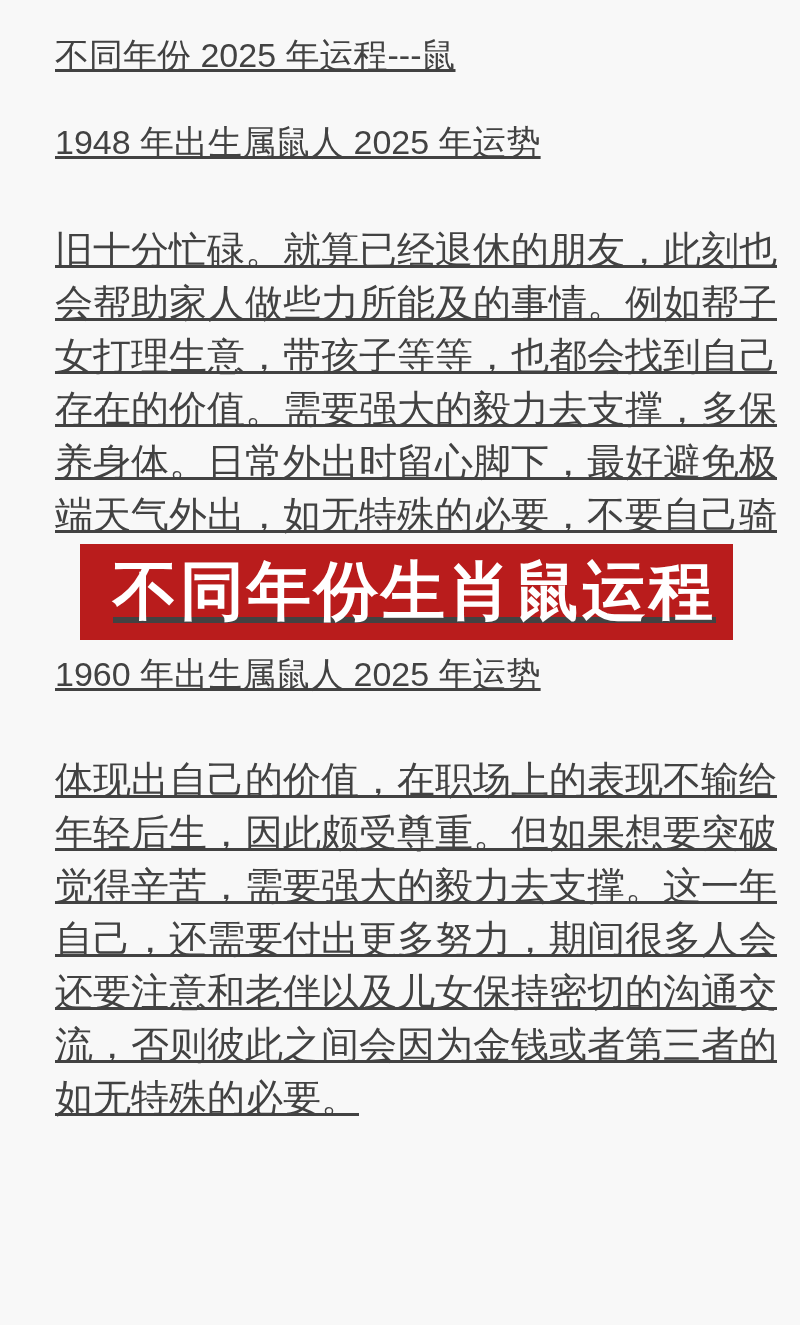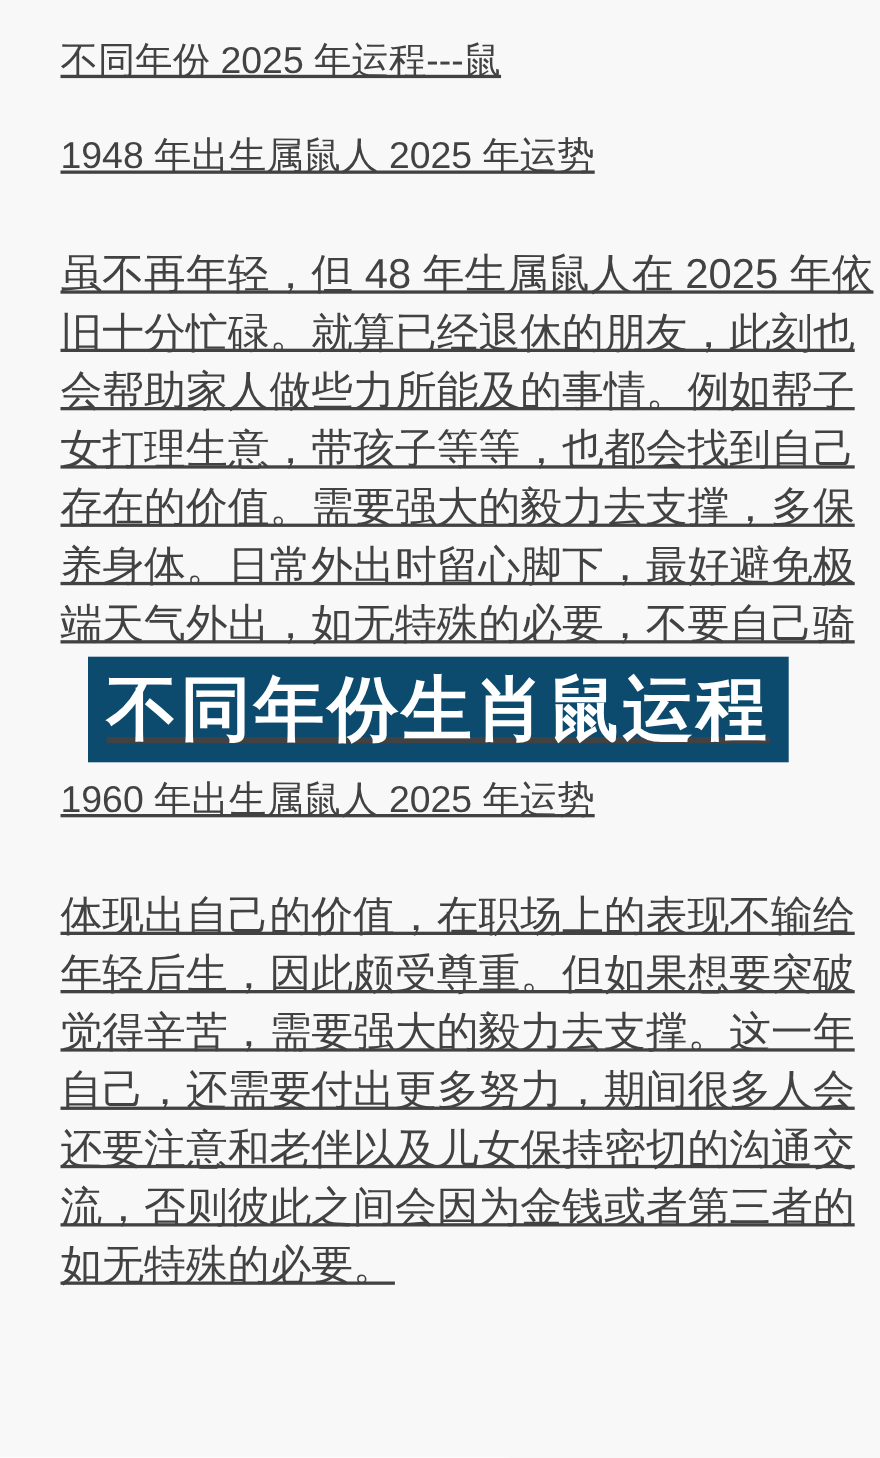--- a/index.html
+++ b/index.html
@@ -40,24 +40,25 @@
     letter-spacing: 0px;
   }
   .para-1948 { margin-top: 60px; }
   .para-1960 { margin-top: 58px; }
   .body-line { white-space: nowrap; }
   .banner {
     margin-left: 25px;
     margin-top: 2px;
     width: 637px;
     height: 96px;
-    background: #0c4a6e;
+    background: #b91c1c;
     display: flex;
     align-items: center;
     justify-content: center;
+    padding-left: 16px;
   }
   .banner-text {
     font-family: "Liberation Serif", serif;
     font-weight: 900;
     font-size: 64px;
     line-height: 96px;
     color: #ffffff;
     letter-spacing: 3px;
     white-space: nowrap;
   }
@@ -66,21 +67,20 @@
 <body>
 
 <div class="page">
   <div class="content">
 
     <div class="article-title">不同年份 2025 年运程---鼠</div>
 
     <div class="section-heading heading-1948">1948 年出生属鼠人 2025 年运势</div>
 
     <div class="para para-1948">
-      <div class="body-line">虽不再年轻，但 48 年生属鼠人在 2025 年依</div>
       <div class="body-line">旧十分忙碌。就算已经退休的朋友，此刻也</div>
       <div class="body-line">会帮助家人做些力所能及的事情。例如帮子</div>
       <div class="body-line">女打理生意，带孩子等等，也都会找到自己</div>
       <div class="body-line">存在的价值。需要强大的毅力去支撑，多保</div>
       <div class="body-line">养身体。日常外出时留心脚下，最好避免极</div>
       <div class="body-line">端天气外出，如无特殊的必要，不要自己骑</div>
     </div>
 
     <div class="banner">
       <span class="banner-text">不同年份生肖鼠运程</span>

